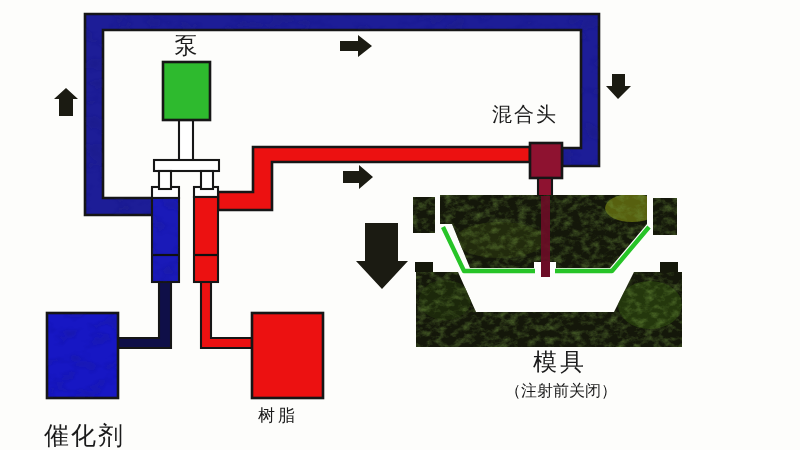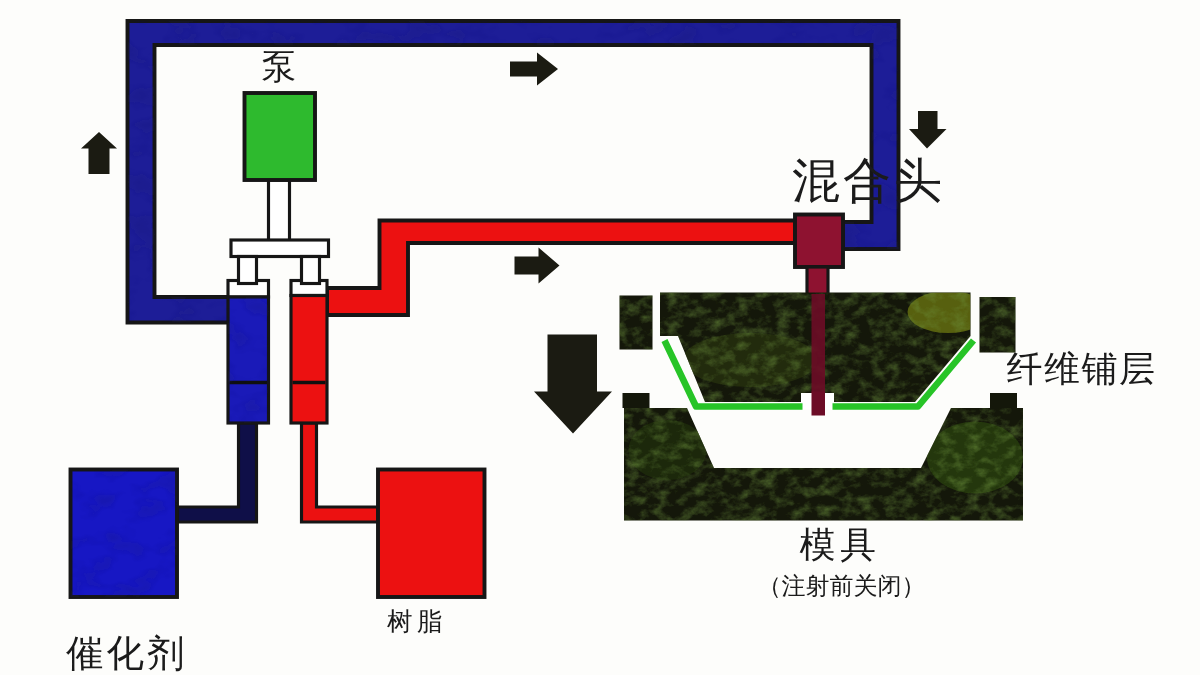--- a/index.html
+++ b/index.html
@@ -1,24 +1,24 @@
 <!DOCTYPE html>
 <html><head>
 <meta charset="utf-8">
 <style>
   html,body{margin:0;padding:0;background:#ffffff;}
   .stage{position:relative;width:800px;height:450px;background:#fdfdfb;overflow:hidden;
          font-family:"DejaVu Serif","Liberation Serif",serif;}
   .stage svg{position:absolute;left:0;top:0;}
   .lbl{position:absolute;color:#1b1b1b;white-space:nowrap;line-height:1.05;}
   .lbl-pump{left:160px;top:33px;width:52px;text-align:center;font-size:23px;}
-  .lbl-mixhead{left:492px;top:104px;font-size:32px;letter-spacing:2px;margin-left:36px;}
+  .lbl-mixhead{left:492px;top:104px;font-size:20px;letter-spacing:2px;}
   .lbl-vent{left:637px;top:156px;font-size:24px;letter-spacing:4px;}
   .lbl-fiber{left:671px;top:234px;font-size:24px;letter-spacing:1px;}
-  .lbl-mold{left:505px;top:351px;width:110px;text-align:center;font-size:24px;letter-spacing:3px;}
+  .lbl-mold{left:505px;top:351px;width:110px;text-align:center;font-size:24px;letter-spacing:3px;font-family:Liberation Mono, monospace;}
   .lbl-moldnote{left:465px;top:383px;width:192px;text-align:center;font-size:16px;}
   .lbl-catalyst{left:44px;top:407px;font-size:25px;letter-spacing:2px;margin-top:16px;}
   .lbl-resin{left:258px;top:407px;font-size:17px;letter-spacing:3px;}
   .ol{stroke:#161616;stroke-width:2.6;stroke-linejoin:miter;}
   .ol2{stroke:#161616;stroke-width:2.1;stroke-linejoin:miter;}
   .noline{stroke:none;}
   .white{fill:#ffffff;}
 </style>
 </head>
 <body>
@@ -108,18 +108,17 @@
 
     <path d="M 66 88 L 78 99 L 73 99 L 73 116 L 59 116 L 59 99 L 54 99 Z" fill="#1b1b12"></path>
     <path d="M 340 41 L 358 41 L 358 35 L 372 46 L 358 57 L 358 51 L 340 51 Z" fill="#1b1b12"></path>
     <path d="M 343 171 L 359 171 L 359 165 L 373 177 L 359 189 L 359 183 L 343 183 Z" fill="#1b1b12"></path>
     <path d="M 612 74 L 625 74 L 625 86 L 631 86 L 618 99 L 606 86 L 612 86 Z" fill="#1b1b12"></path>
     <path d="M 365 223 L 398 223 L 398 261 L 408 261 L 382 289 L 356 261 L 365 261 Z" fill="#1b1b12"></path>
   </svg>
 
   <div class="lbl lbl-pump">泵</div>
   <div class="lbl lbl-mixhead">混合头</div>
-  <div class="lbl lbl-fiber">纤维铺层</div>
   <div class="lbl lbl-mold">模具</div>
   <div class="lbl lbl-moldnote">（注射前关闭）</div>
   <div class="lbl lbl-catalyst">催化剂</div>
   <div class="lbl lbl-resin">树脂</div>
 </div>
 
 </body></html>

